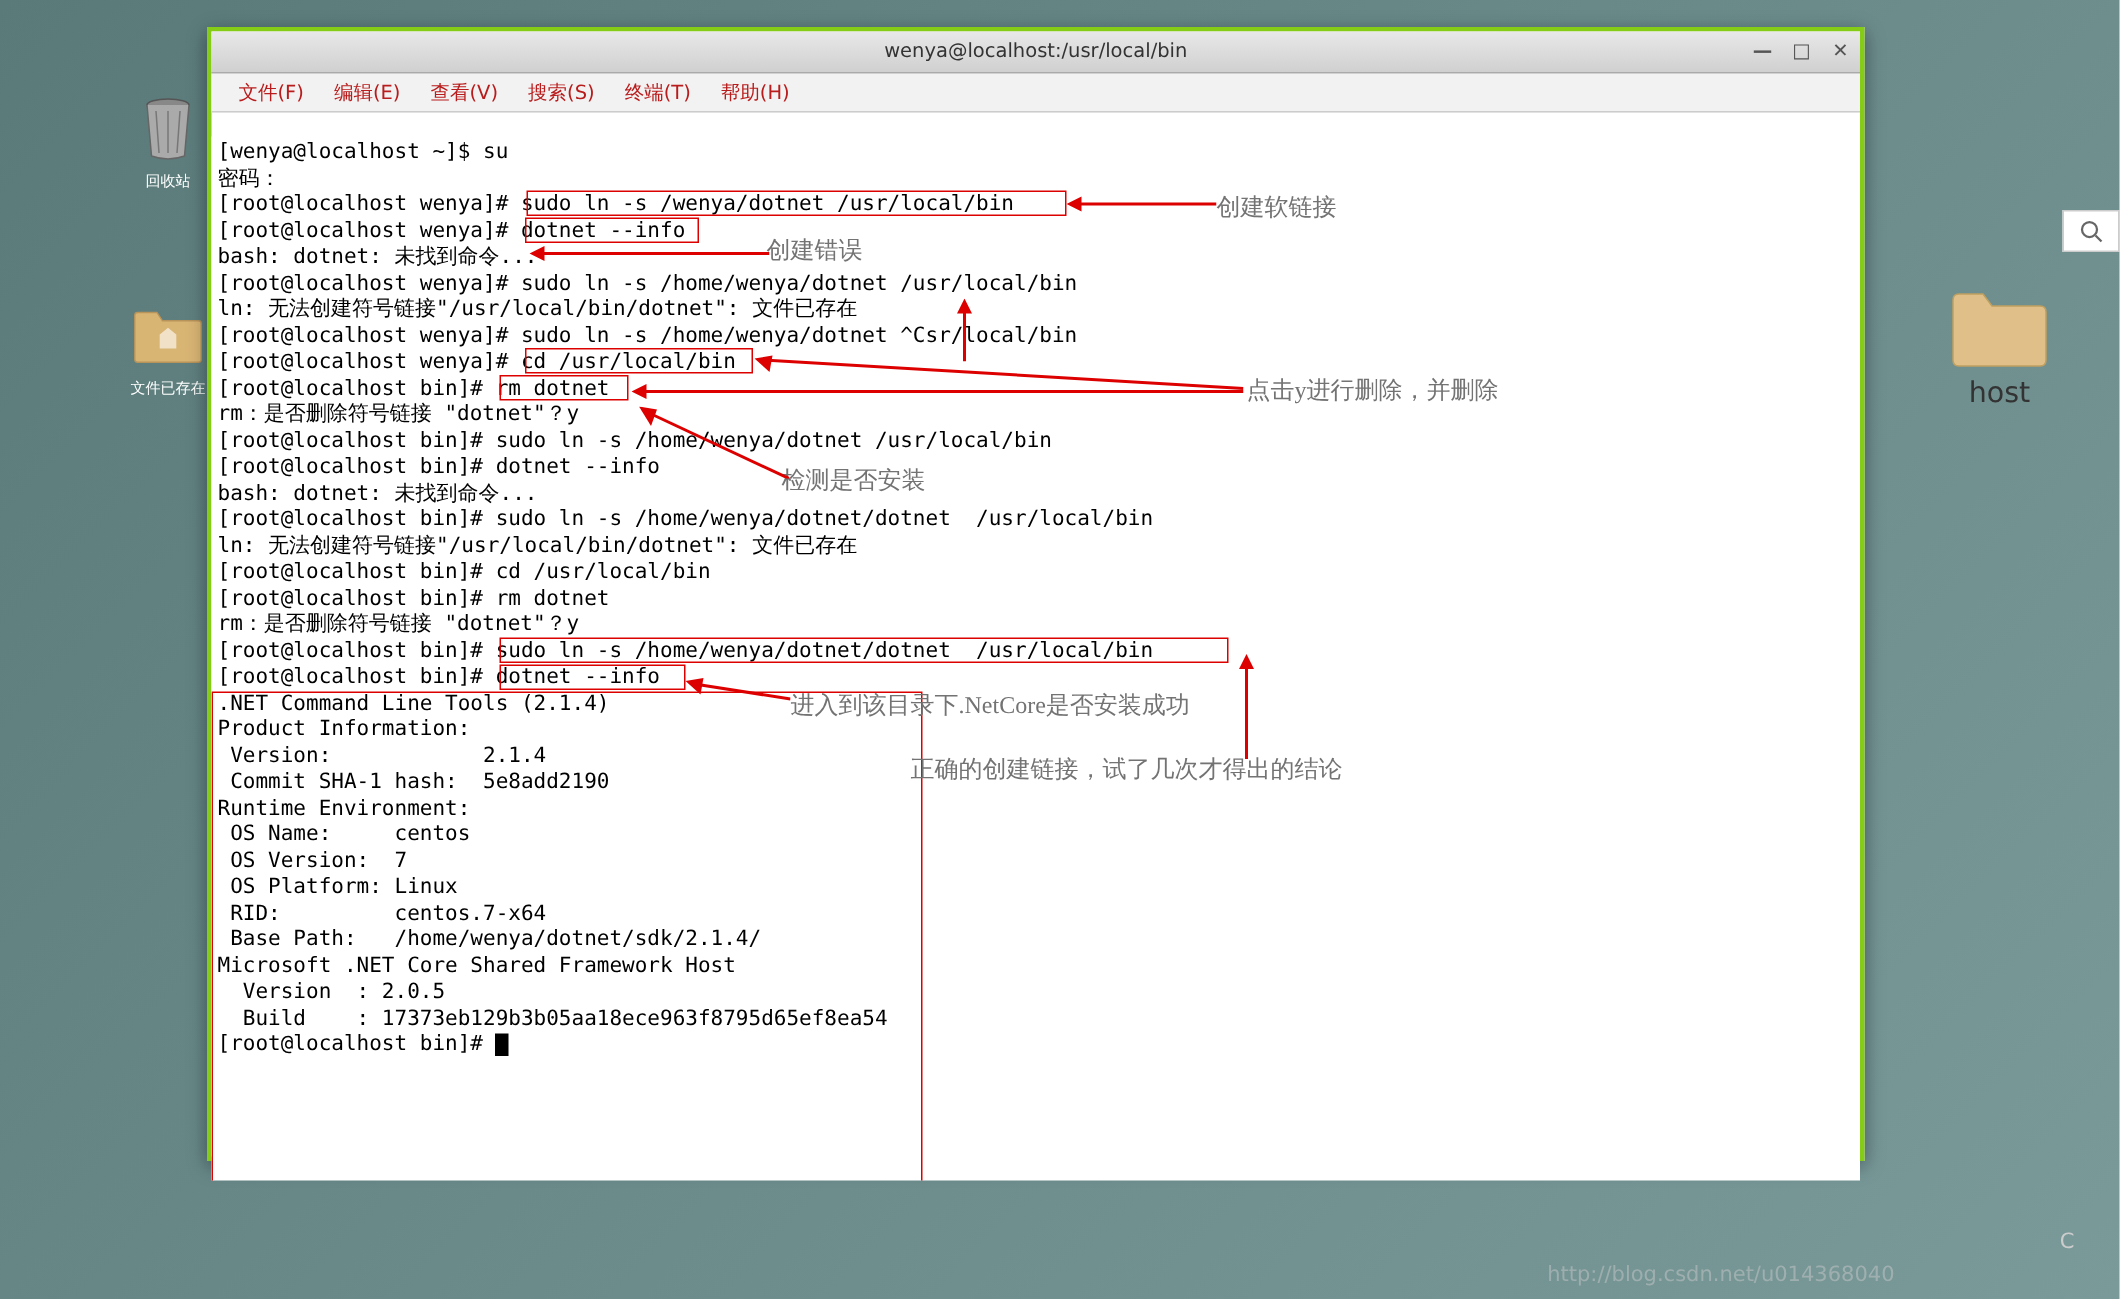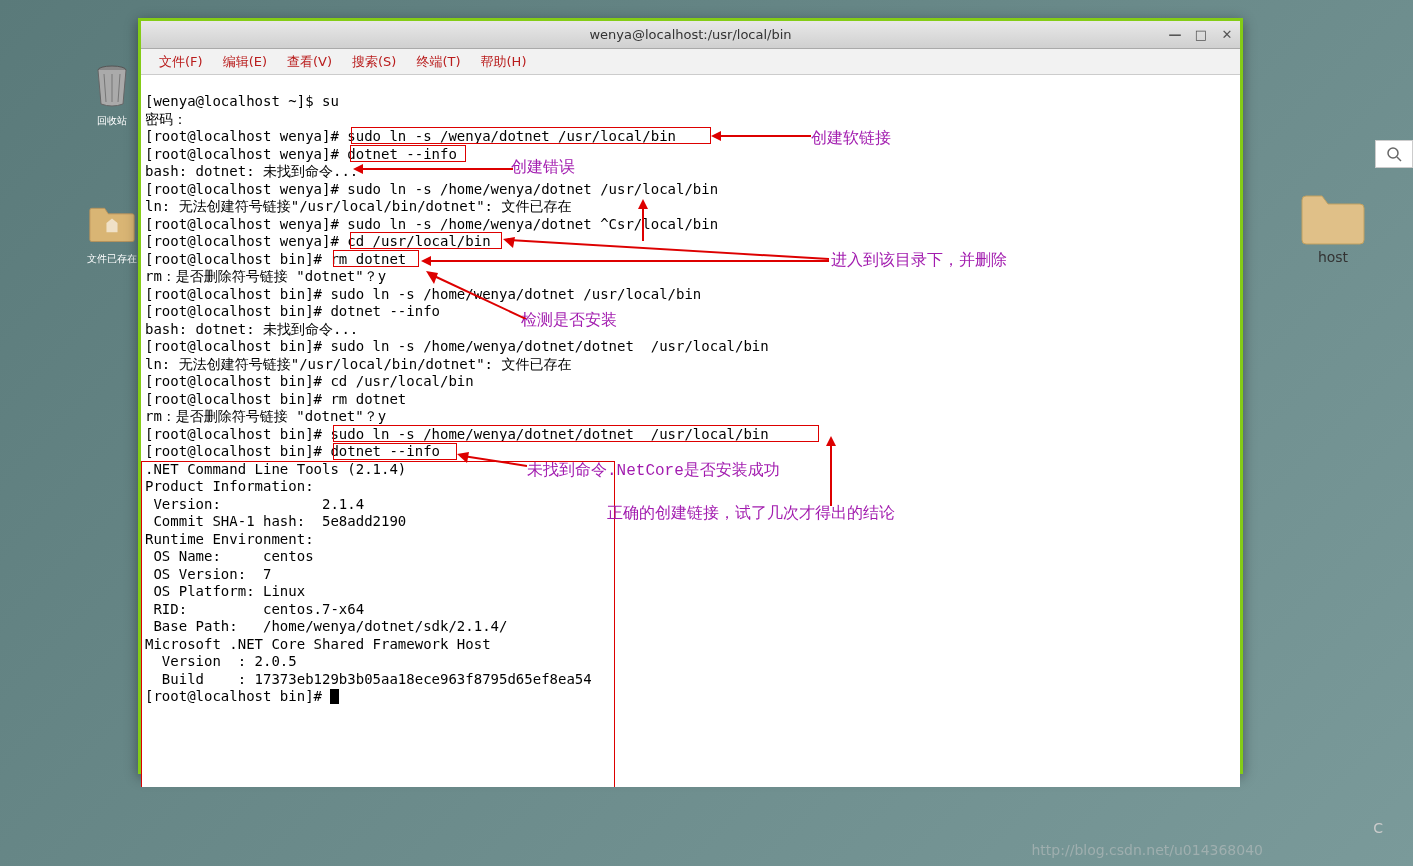--- a/index.html
+++ b/index.html
@@ -94,23 +94,23 @@
       margin-top: 16px;
     }
     .term-line { white-space: pre; }
     .red-box {
       position: absolute;
       border: 1px solid #d00;
       pointer-events: none;
     }
     .annotation {
       position: absolute;
-      color: #a21caf;
+      color: #737373;
       font-size: 16px;
-      font-family: Liberation Mono, monospace;
+      font-family: Liberation Serif, serif;
       white-space: nowrap;
     }
     .arrow {
       position: absolute;
       pointer-events: none;
     }
     .cursor-block {
       display: inline-block;
       width: 9px;
       height: 15px;
@@ -119,21 +119,21 @@
     }
     .right-panel {
       position: absolute;
       right: 0;
       top: 130px;
       width: 160px;
     }
     .right-folder {
       text-align: center;
       margin-bottom: 30px;
-      font-size: 14px;
+      font-size: 19px;
       color: #333;
     }
     .right-folder svg { width: 70px; height: 56px; }
     .search-box {
       position: absolute;
       right: 0;
       top: 140px;
       width: 38px;
       height: 28px;
       background: white;
@@ -227,23 +227,23 @@
     <div class="red-box" style="left:209px; top:54px; width:116px; height:17px;"></div>
     <div class="red-box" style="left:209px; top:141px; width:152px; height:17px;"></div>
     <div class="red-box" style="left:192px; top:159px; width:86px; height:17px;"></div>
     <div class="red-box" style="left:192px; top:334px; width:486px; height:17px;"></div>
     <div class="red-box" style="left:192px; top:352px; width:124px; height:17px;"></div>
     <div class="red-box" style="left:0px; top:370px; width:474px; height:330px;"></div>
 
     
     <div class="annotation" style="left:670px; top:38px;">创建软链接</div>
     <div class="annotation" style="left:370px; top:67px;text-align:right;">创建错误</div>
-    <div class="annotation" style="left:690px; top:160px;">进入到该目录下，并删除</div>
+    <div class="annotation" style="left:690px; top:160px;">点击y进行删除，并删除</div>
     <div class="annotation" style="left:380px; top:220px;">检测是否安装</div>
-    <div class="annotation" style="left:386px; top:370px;">未找到命令.NetCore是否安装成功</div>
+    <div class="annotation" style="left:386px; top:370px;">进入到该目录下.NetCore是否安装成功</div>
     <div class="annotation" style="left:466px; top:413px;">正确的创建链接，试了几次才得出的结论</div>
 
     
     <svg class="arrow" style="left:570px; top:36px; width:100px; height:18px;">
         <line x1="100" y1="9" x2="6" y2="9" stroke="#d00" stroke-width="2"></line>
         <polygon points="0,9 10,4 10,14" fill="#d00"></polygon>
       </svg>
     <svg class="arrow" style="left:212px; top:70px; width:160px; height:16px;">
         <line x1="160" y1="8" x2="6" y2="8" stroke="#d00" stroke-width="2"></line>
         <polygon points="0,8 10,3 10,13" fill="#d00"></polygon>

